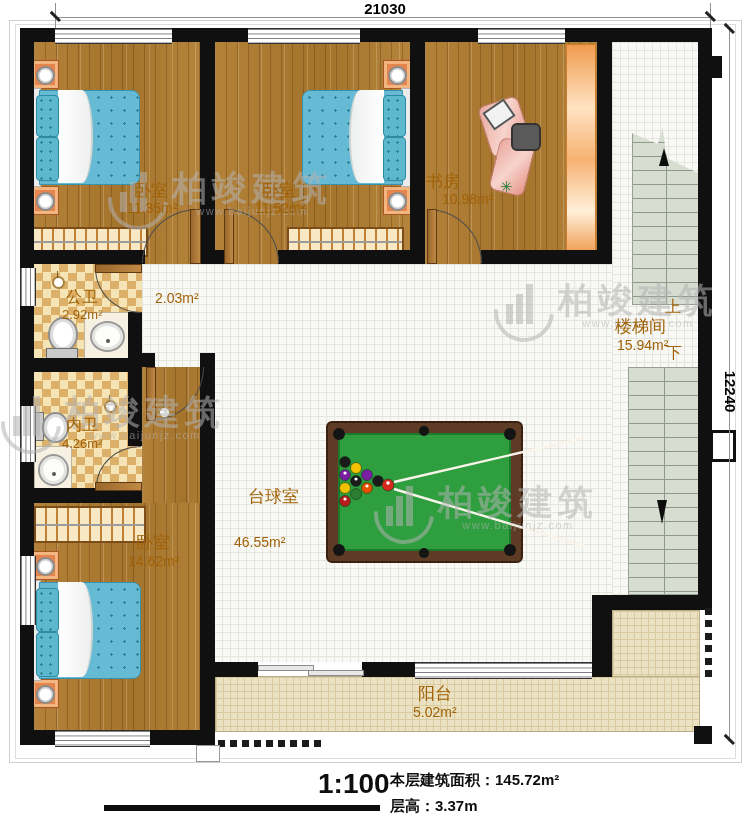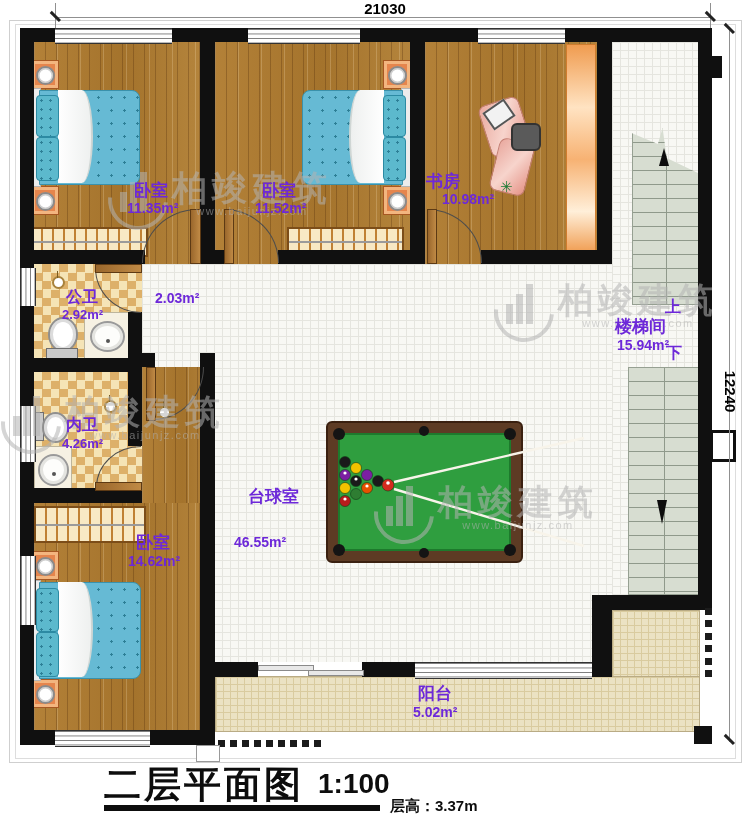--- a/index.html
+++ b/index.html
@@ -48,21 +48,21 @@
     border-radius:0 60% 60% 0/0 95% 95% 0;}
   .blank.m{background:linear-gradient(270deg,#ffffff,#eef0ef);border-right:0;border-left:2px solid #cfd6d4;
     border-radius:60% 0 0 60%/95% 0 0 95%;}
   .stair{position:absolute;background-color:#d7ddd1;border:1px solid #96a092;
     background-image:repeating-linear-gradient(180deg,transparent 0 13px,#8f998b 13px 14px);}
   .stair i{position:absolute;left:50%;top:0;bottom:0;width:1px;background:#8f998b;}
   .post{position:absolute;width:7px;height:7px;background:#1b1b1b;}
   .lamp{position:absolute;width:9px;height:9px;border-radius:50%;background:#fff;border:2px solid #a8823c;}
   .lamp i{position:absolute;left:3px;top:-7px;width:1px;height:7px;background:#7a5c20;}
   
-  .lbl{position:absolute;color:#6d28d9;font-weight:bold;white-space:nowrap;}
+  .lbl{position:absolute;color:#a16207;font-weight:normal;white-space:nowrap;}
   .rm{font-size:17px;}
   .ar{font-size:14px;}
   .sm{font-size:16px;}
   .sa{font-size:13px;}
   .dim{position:absolute;color:#000;font-weight:bold;font-size:15px;white-space:nowrap;}
   .dline{position:absolute;background:#909090;}
   .tick{position:absolute;width:13px;height:2.5px;background:#222;transform:rotate(45deg);}
   .obound{position:absolute;border:1px solid #cfcfcf;}
   
   .wm{position:absolute;display:flex;align-items:center;color:rgba(178,178,178,.55);}
@@ -367,17 +367,17 @@
   <div class="dline" style="left:55px;top:3px;width:1px;height:25px;"></div>
   <div class="dline" style="left:710px;top:3px;width:1px;height:25px;"></div>
   <div class="tick" style="left:49px;top:15px;"></div>
   <div class="tick" style="left:704px;top:15px;"></div>
   <div class="dim" style="left:345px;top:0;width:80px;text-align:center;">21030</div>
   <div class="dline" style="left:729px;top:30px;width:1px;height:712px;"></div>
   <div class="tick" style="left:723px;top:27px;"></div>
   <div class="tick" style="left:723px;top:738px;"></div>
   <div class="dim" style="left:700px;top:383px;width:60px;text-align:center;transform:rotate(90deg);">12240</div>
 
-  <div class="tb-title" style="left:104px;top:760px;">二层平面图</div>
   <div class="tb-scale" style="left:318px;top:768px;">1:100</div>
   <div class="tb-line" style="left:104px;top:805px;width:276px;height:6px;"></div>
+  <div class="tb-info" style="left:390px;top:771px;">本层建筑面积：145.72m²</div>
   <div class="tb-info" style="left:390px;top:797px;">层高：3.37m</div>
 </div>
 
 </body></html>

